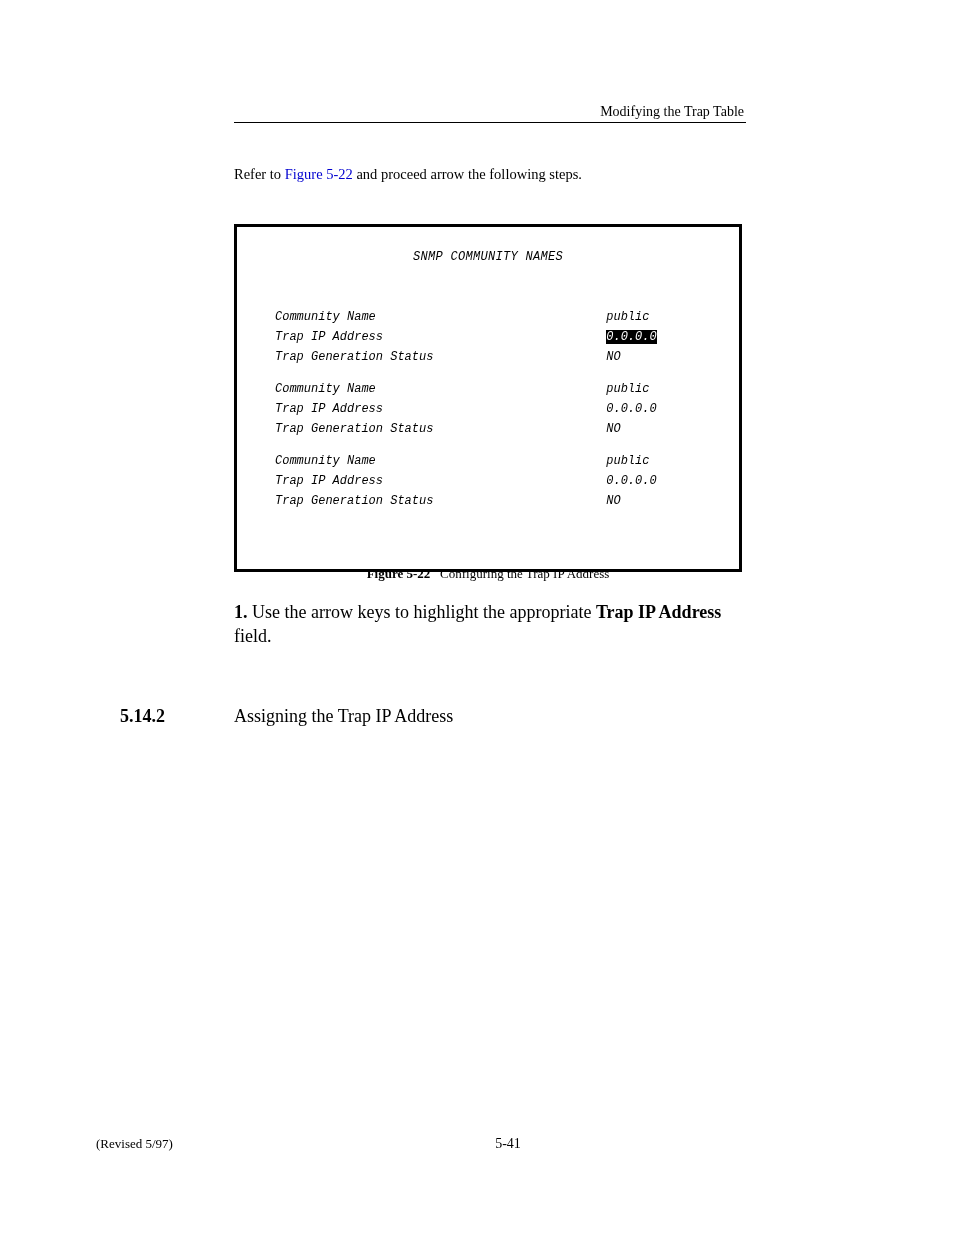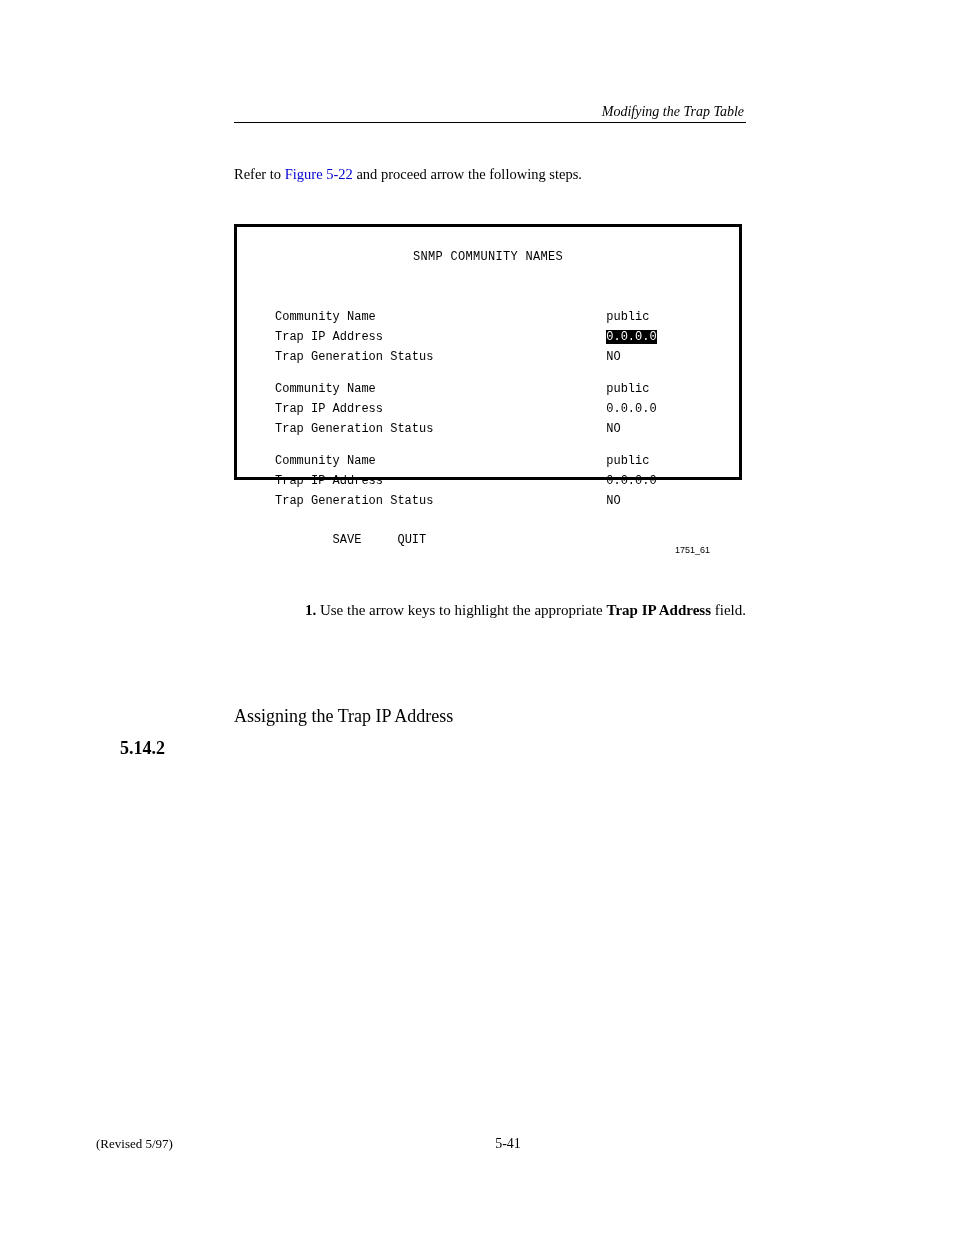--- a/index.html
+++ b/index.html
@@ -12,21 +12,20 @@
   }
   .page {
     position: relative;
     width: 954px;
     height: 1235px;
   }
   .header-right {
     position: absolute;
     top: 104px;
     right: 210px;
-    font-style: italic;
     font-size: 14px;
     text-align: right;
   }
   .header-rule {
     position: absolute;
     top: 122px;
     left: 234px;
     width: 512px;
     border-top: 1px solid #000;
   }
@@ -40,23 +39,24 @@
   }
   .para-ref a {
     color: #0000d0;
     text-decoration: none;
   }
   .figure-box {
     position: absolute;
     top: 224px;
     left: 234px;
     width: 508px;
-    height: 256px;
+    height: 348px;
     border: 3px solid #000;
     box-sizing: border-box;
+    font-style: italic;
   }
   .fig-inner {
     position: relative;
     width: 100%;
     height: 100%;
     font-family: "Courier New", monospace;
     font-size: 12px;
     line-height: 1.05;
   }
   .fig-title {
@@ -90,32 +90,30 @@
     left: 234px;
     width: 508px;
     text-align: center;
     font-size: 13px;
   }
   .fig-caption .bold { font-weight: bold; }
   .body-para {
     position: absolute;
     left: 234px;
     width: 512px;
-    font-size: 15px;
+    font-size: 18px;
     line-height: 1.35;
-    text-align: right;
   }
   .body-para.first { top: 600px; }
   .body-para .bold { font-weight: bold; }
   .heading-num {
     position: absolute;
     left: 120px;
     font-weight: bold;
     font-size: 18px;
-    margin-top: 32px;
   }
   .heading-text {
     position: absolute;
     left: 234px;
     font-weight: normal;
     font-size: 18px;
   }
   .h1n { top: 706px; }
   .h1t { top: 706px; }
   .body-para.second { top: 738px; }
@@ -154,27 +152,26 @@
       <div class="fig-row" style="top:84px"><span>Community Name                                </span><span><span>public</span></span></div>
       <div class="fig-row" style="top:104px"><span>Trap IP Address                               </span><span><span class="hl">0.0.0.0</span></span></div>
       <div class="fig-row" style="top:124px"><span>Trap Generation Status                        </span><span><span>NO</span></span></div>
       <div class="fig-row" style="top:156px"><span>Community Name                                </span><span><span>public</span></span></div>
       <div class="fig-row" style="top:176px"><span>Trap IP Address                               </span><span><span>0.0.0.0</span></span></div>
       <div class="fig-row" style="top:196px"><span>Trap Generation Status                        </span><span><span>NO</span></span></div>
       <div class="fig-row" style="top:228px"><span>Community Name                                </span><span><span>public</span></span></div>
       <div class="fig-row" style="top:248px"><span>Trap IP Address                               </span><span><span>0.0.0.0</span></span></div>
       <div class="fig-row" style="top:268px"><span>Trap Generation Status                        </span><span><span>NO</span></span></div>
 
-      <div class="fig-bottom">
-        <span>SAVE</span>&nbsp;&nbsp;&nbsp;&nbsp;&nbsp;<span>QUIT</span>
-        <span style="position:absolute; left:400px; font-size:9px; font-family:Arial,sans-serif;">1751_61</span>
-      </div>
     </div>
   </div>
 
+  <div class="fig-caption">
+    <span class="bold">Figure 5-22</span>&nbsp;&nbsp;&nbsp;<span>Configuring the Trap IP Address</span>
+  </div>
 
   <div class="body-para first">
     <span class="bold">1.</span><span> Use the arrow keys to highlight the appropriate </span><span class="bold">Trap IP Address</span><span> field.</span>
   </div>
 
   <div class="heading-num h1n">5.14.2</div>
   <div class="heading-text h1t">Assigning the Trap IP Address</div>
 
 
   <div class="footer-center">5-41</div>

